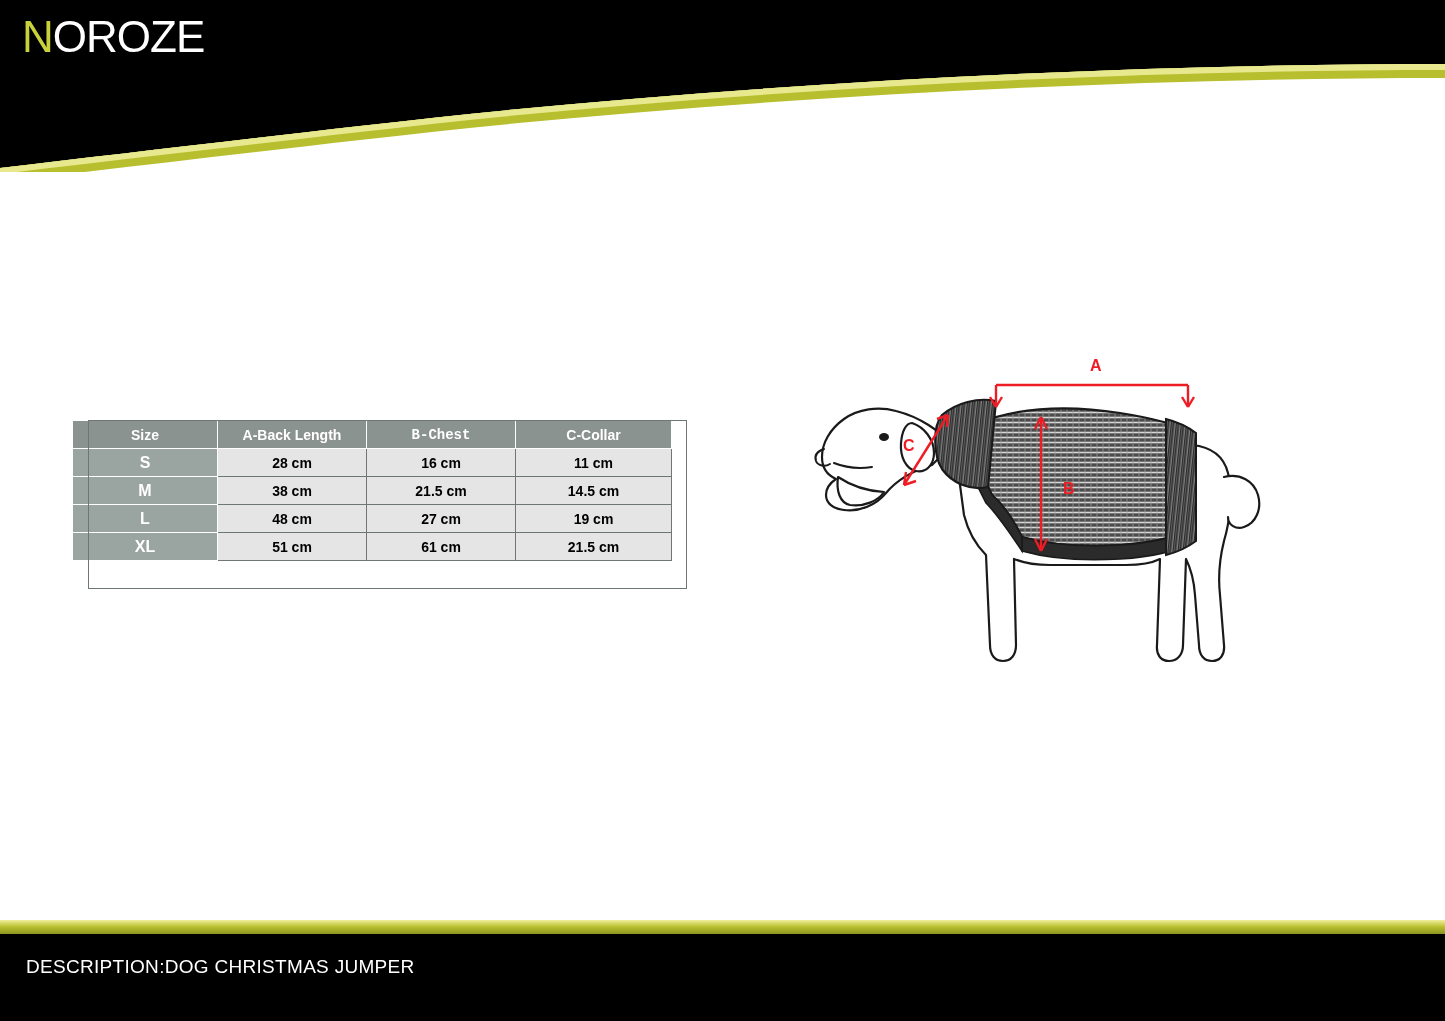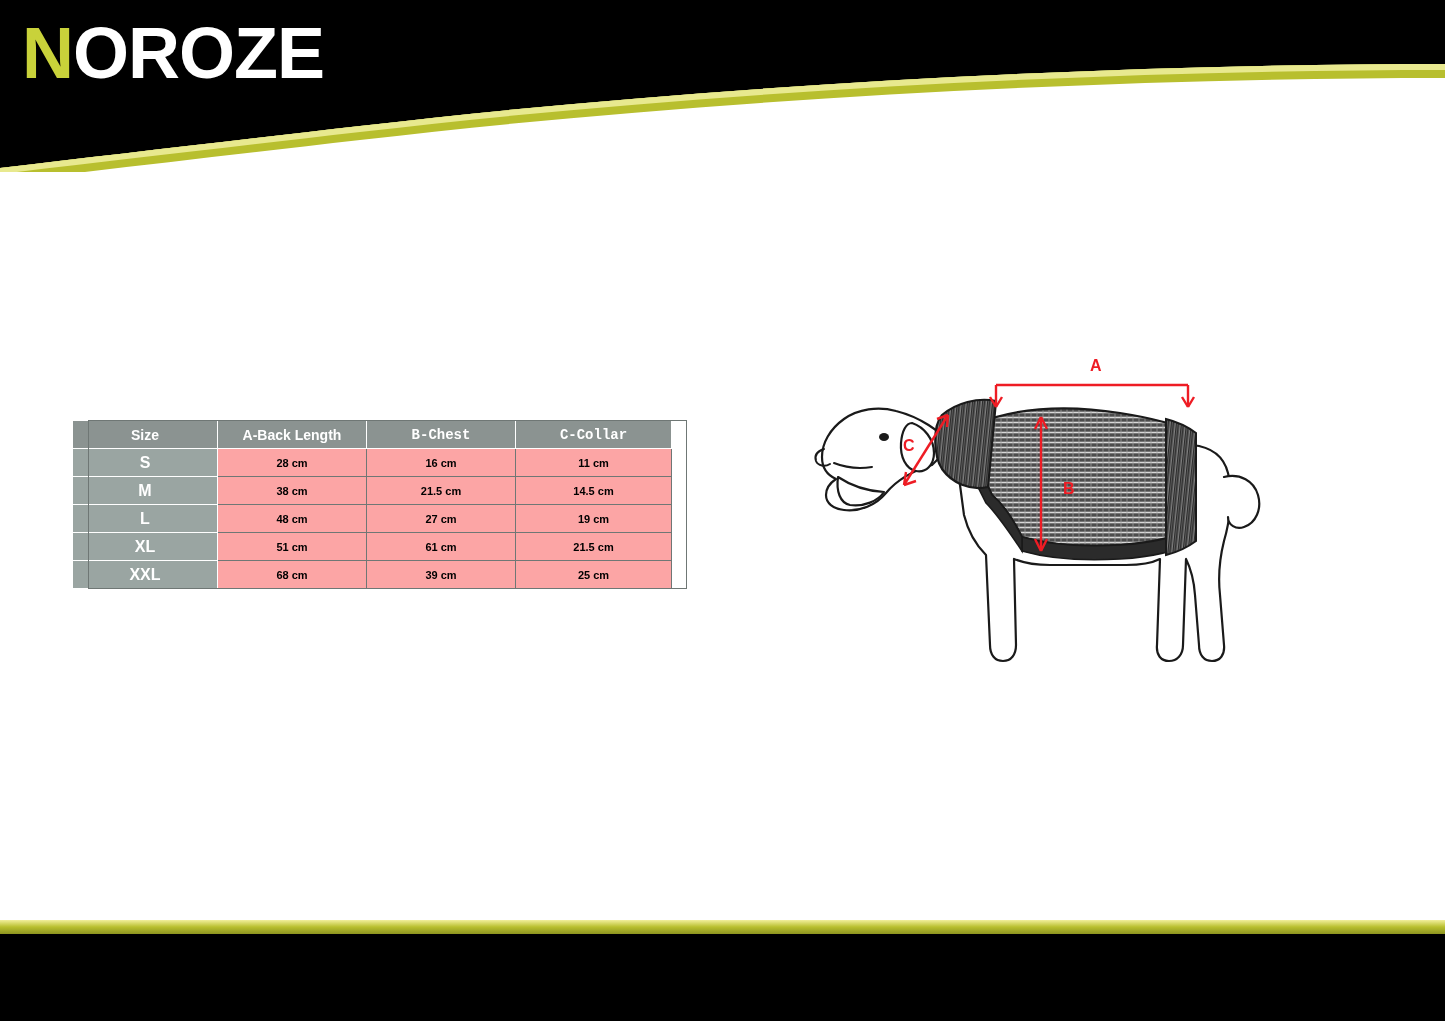--- a/index.html
+++ b/index.html
@@ -21,22 +21,22 @@
     left: 0; top: 0;
     width: 1445px;
     height: 172px;
     overflow: hidden;
   }
   .header-svg { display: block; }
   .brand {
     position: absolute;
     left: 22px;
     top: 12px;
-    font-size: 72px;
-    font-weight: bold;
+    font-size: 44px;
+    font-weight: normal;
     letter-spacing: -1px;
     color: #ffffff;
     font-family: "Liberation Sans", sans-serif;
     white-space: nowrap;
   }
   .brand .accent { color: #c9d23a; }
 
   
   .footer {
     position: absolute;
@@ -89,33 +89,33 @@
   }
   .size-table thead th {
     background: #8b9391;
     color: #ffffff;
     font-weight: bold;
     font-size: 14px;
   }
   .size-table thead th.col-size { width: 144px; }
   .size-table thead th.col-a { width: 148px; }
   .size-table thead th.col-b { width: 148px; font-family: Liberation Mono, monospace; }
-  .size-table thead th.col-c { width: 155px; font-family: Liberation Mono, monospace; }
+  .size-table thead th.col-c { width: 155px; }
   .size-table td.sz {
     background: #9aa5a2;
     color: #ffffff;
     font-weight: bold;
     font-size: 16px;
     border: 1px solid #ffffff;
   }
   .size-table td.val {
-    background: #fca5a5;
+    background: #e5e5e5;
     color: #000000;
     font-weight: bold;
-    font-size: 11px;
+    font-size: 14px;
     border: 1px solid #6f7775;
   }
   .table-outline {
     position: absolute;
     left: 88px;
     top: 420px;
     width: 597px;
     height: 167px;
     border: 1px solid #6f7775;
     pointer-events: none;
@@ -178,26 +178,20 @@
       <td class="sz">L</td>
       <td class="val">48 cm</td>
       <td class="val">27 cm</td>
       <td class="val">19 cm</td>
     </tr>
     <tr>
       <td class="sz">XL</td>
       <td class="val">51 cm</td>
       <td class="val">61 cm</td>
       <td class="val">21.5 cm</td>
-    </tr>
-    <tr>
-      <td class="sz">XXL</td>
-      <td class="val">68 cm</td>
-      <td class="val">39 cm</td>
-      <td class="val">25 cm</td>
     </tr>
   </tbody>
 </table>
 <div class="table-outline"></div>
 
 <div class="diagram">
   <svg width="470" height="365" viewBox="0 0 470 365">
     <defs>
       <pattern id="knit" width="6" height="5" patternUnits="userSpaceOnUse">
         <rect width="6" height="5" fill="#4c4c4c"></rect>
@@ -284,13 +278,14 @@
   </svg>
 
   <div class="dim-label" style="left:290px; top:12px;">A</div>
   <div class="dim-label" style="left:263px; top:135px;">B</div>
   <div class="dim-label" style="left:103px; top:92px;">C</div>
 </div>
 
 <div class="footer">
   <div class="footer-gold"></div>
   <div class="footer-bar"></div>
+  <div class="footer-text">DESCRIPTION:DOG CHRISTMAS JUMPER</div>
 </div>
 
 </body></html>

